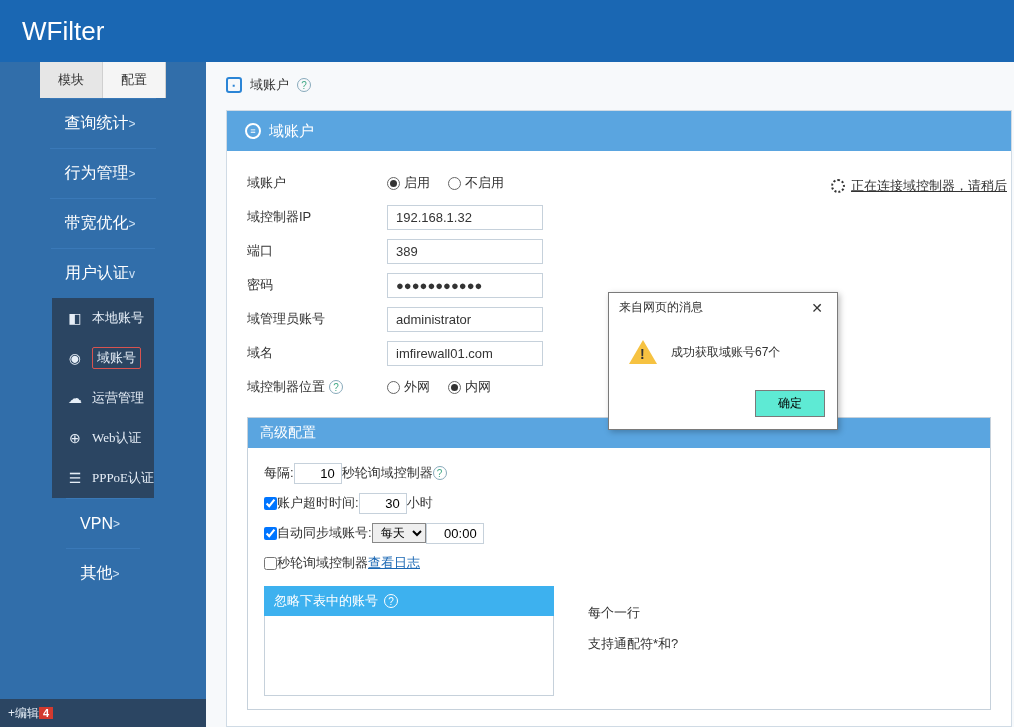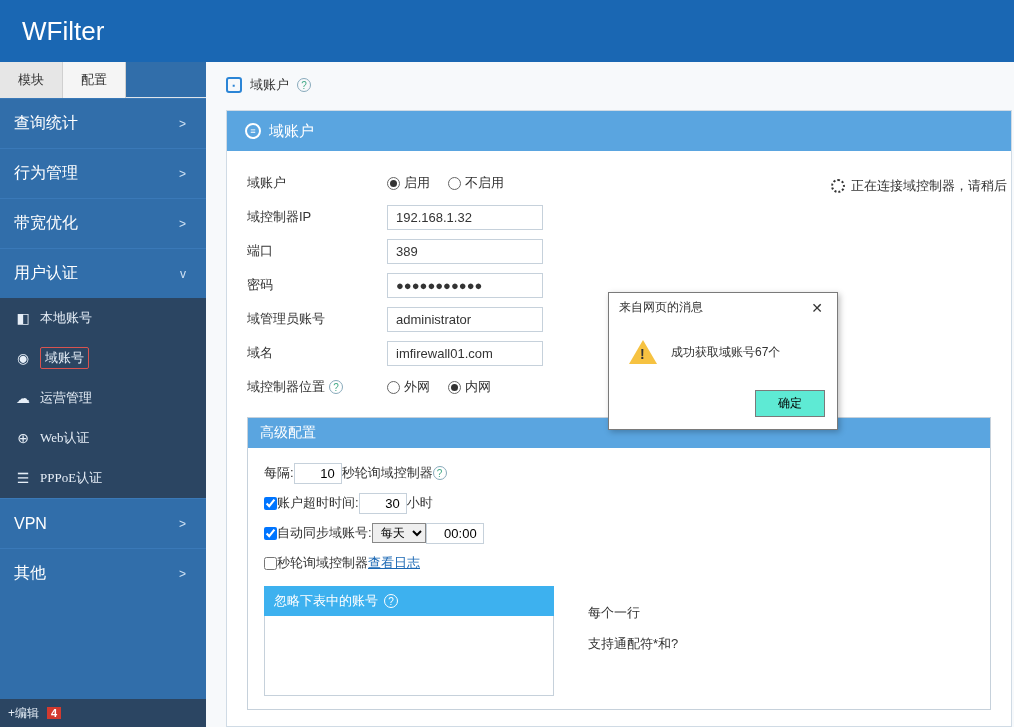--- a/index.html
+++ b/index.html
@@ -2,40 +2,40 @@
 <html><head>
 <meta charset="utf-8">
 <style>
 * { box-sizing: border-box; margin: 0; padding: 0; }
 body { font-family: "Microsoft YaHei", Arial, sans-serif; font-size: 13px; background: #fff; overflow: hidden; width: 1014px; height: 727px; position: relative; }
 
 .top-banner { background: #1a67b3; height: 62px; display: flex; align-items: center; padding-left: 22px; color: #fff; font-size: 26px; font-weight: 500; }
 
 .layout { display: flex; height: calc(727px - 62px); }
 
-.sidebar { width: 206px; background: #316eaa; color: #fff; display: flex; flex-direction: column; position: relative; }
+.sidebar { width: 206px; background: #316eaa; color: #fff; display: flex; flex-direction: column; position: relative; align-items: center; }
 .sidebar-tabs { background: #fff; display: flex; height: 36px; border-bottom: 1px solid #dfe5ea; }
 .sidebar-tab { flex: 0 0 auto; padding: 0 18px; height: 36px; line-height: 36px; color: #333; cursor: pointer; border-right: 1px solid #d0d0d0; font-size: 13px; }
 .sidebar-tab.active { background: #e6e6e6; }
 .sidebar-tab.inactive { background: #f5f5f5; }
 .sidebar-tabs-rest { flex: 1; background: #316eaa; }
 
 .nav-cat { height: 50px; display: flex; align-items: center; justify-content: space-between; padding: 0 20px 0 14px; color: #fff; font-size: 16px; cursor: pointer; border-top: 1px solid #3a79b8; }
 .nav-cat:first-of-type { border-top: none; }
 .nav-cat .chev { font-size: 12px; color: #cfe2f5; }
 
 .nav-sub { background: #2b4562; }
 .nav-sub-item { height: 40px; display: flex; align-items: center; padding-left: 14px; gap: 8px; color: #e6eef7; font-size: 13px; cursor: pointer; font-family: SimSun, "Microsoft YaHei"; }
 .nav-sub-item .ico { width: 18px; text-align: center; font-size: 14px; }
 .nav-sub-item.selected .lbl { border: 1px solid #d9534f; padding: 1px 4px; border-radius: 2px; }
 
 .side-split { position: absolute; top: 310px; right: -8px; width: 8px; height: 90px; background: #d8e7f5; border: 1px solid #a9c5e0; border-radius: 2px; display:flex; align-items:center; justify-content:center; cursor: pointer; }
 .side-split::before { content: "◀"; font-size: 8px; color: #6187ad; }
 
-.bottom-bar { position: absolute; bottom: 0; left: 0; width: 206px; background: #2b4562; height: 28px; display: flex; align-items: center; padding-left: 8px; color: #e6eef7; font-size: 12px; gap: 8px; }
+.bottom-bar { position: absolute; bottom: 0; left: 0; width: 206px; background: #2b4562; height: 28px; display: flex; align-items: center; padding-left: 8px; color: #e6eef7; font-size: 12px; gap: 0; }
 .badge-red { background: #d23a2f; color: #fff; padding: 0 4px; font-size: 11px; font-weight: bold; }
 
 .main { flex: 1; background: #f7f9fb; padding: 14px 0 0 20px; overflow: hidden; position: relative; }
 .crumb { display: flex; align-items: center; gap: 8px; font-size: 13px; color: #333; margin-bottom: 16px; }
 .crumb-ico { width: 16px; height: 16px; border: 2px solid #2b85d6; border-radius: 3px; display:inline-flex; align-items:center; justify-content:center; }
 .crumb-ico::before { content:"▪"; color:#2b85d6; font-size:8px; }
 .help-q { display:inline-flex; width:14px; height:14px; border:1px solid #8ab; border-radius:50%; align-items:center; justify-content:center; font-size:10px; color:#4a8; cursor:pointer; }
 
 .panel { border: 1px solid #d0dbe5; background: #fff; margin-right: 2px; }
 .panel-hd { background: #5aa5e0; color: #fff; height: 40px; display:flex; align-items:center; padding-left: 18px; font-size: 15px; gap: 8px; }
@@ -44,21 +44,21 @@
 .panel-bd { padding: 16px 20px; position: relative; }
 
 .form-row { display:flex; align-items:center; min-height: 32px; margin-bottom: 2px; }
 .form-lbl { width: 140px; color: #333; font-size: 13px; display:flex; align-items:center; gap:4px; }
 .form-ctrl { display:flex; align-items:center; gap: 18px; }
 .txt-in { border:1px solid #c6d1db; padding: 4px 8px; width: 156px; font-size: 13px; color:#333; font-family: inherit; }
 .radio-wrap { display:inline-flex; align-items:center; gap:4px; font-size:13px; color:#333; }
 .radio-dot { appearance:none; width:13px; height:13px; border:1px solid #666; border-radius:50%; position:relative; }
 .radio-dot:checked::before { content:""; position:absolute; inset:2px; background:#333; border-radius:50%; }
 
-.status-msg { position:absolute; right: 4px; top: 26px; display:flex; align-items:center; gap:6px; font-size:13px; color:#333; }
+.status-msg { position:absolute; right: 4px; top: 26px; display:flex; align-items:center; gap:6px; font-size:13px; color:#333;text-decoration:underline; }
 .spinner { width:14px; height:14px; border:2px dotted #333; border-radius:50%; }
 
 .adv-panel { margin-top: 14px; border:1px solid #c6d1db; }
 .adv-hd { background:#5aa5e0; color:#fff; padding:6px 12px; font-size:14px; }
 .adv-bd { padding: 10px 16px; }
 .adv-row { display:flex; align-items:center; font-size:13px; color:#333; min-height:30px; }
 .small-in { border:1px solid #c6d1db; padding:2px 6px; width:48px; font-size:13px; text-align:right; }
 .sel-in { border:1px solid #888; padding:1px 4px; font-size:12px; background:#efefef; }
 .chk { width:13px; height:13px; }
 .linkish { color:#1a67b3; text-decoration:underline; cursor:pointer; }

